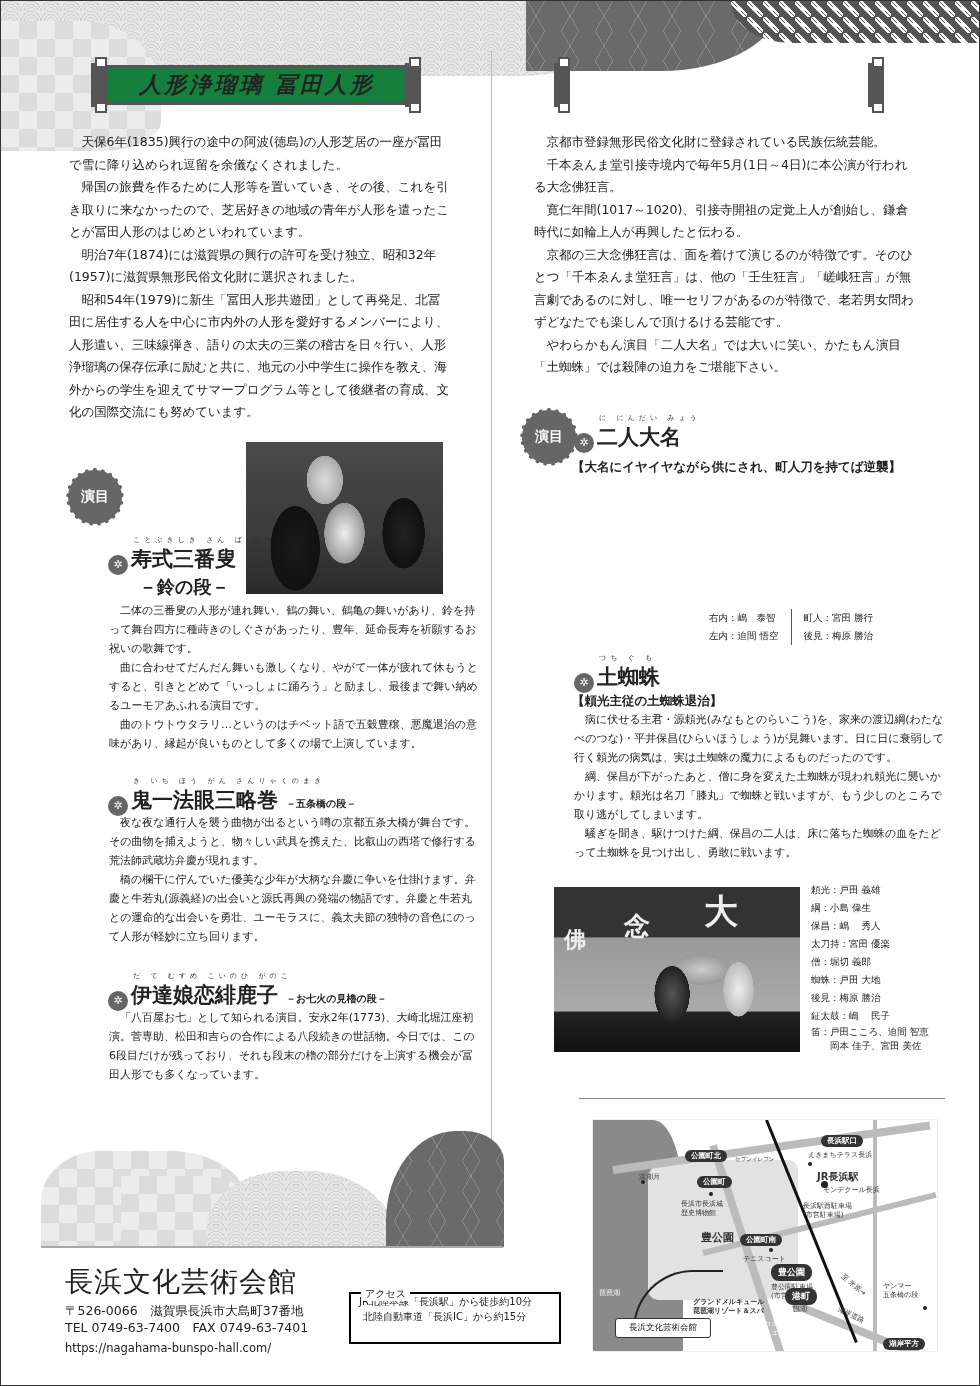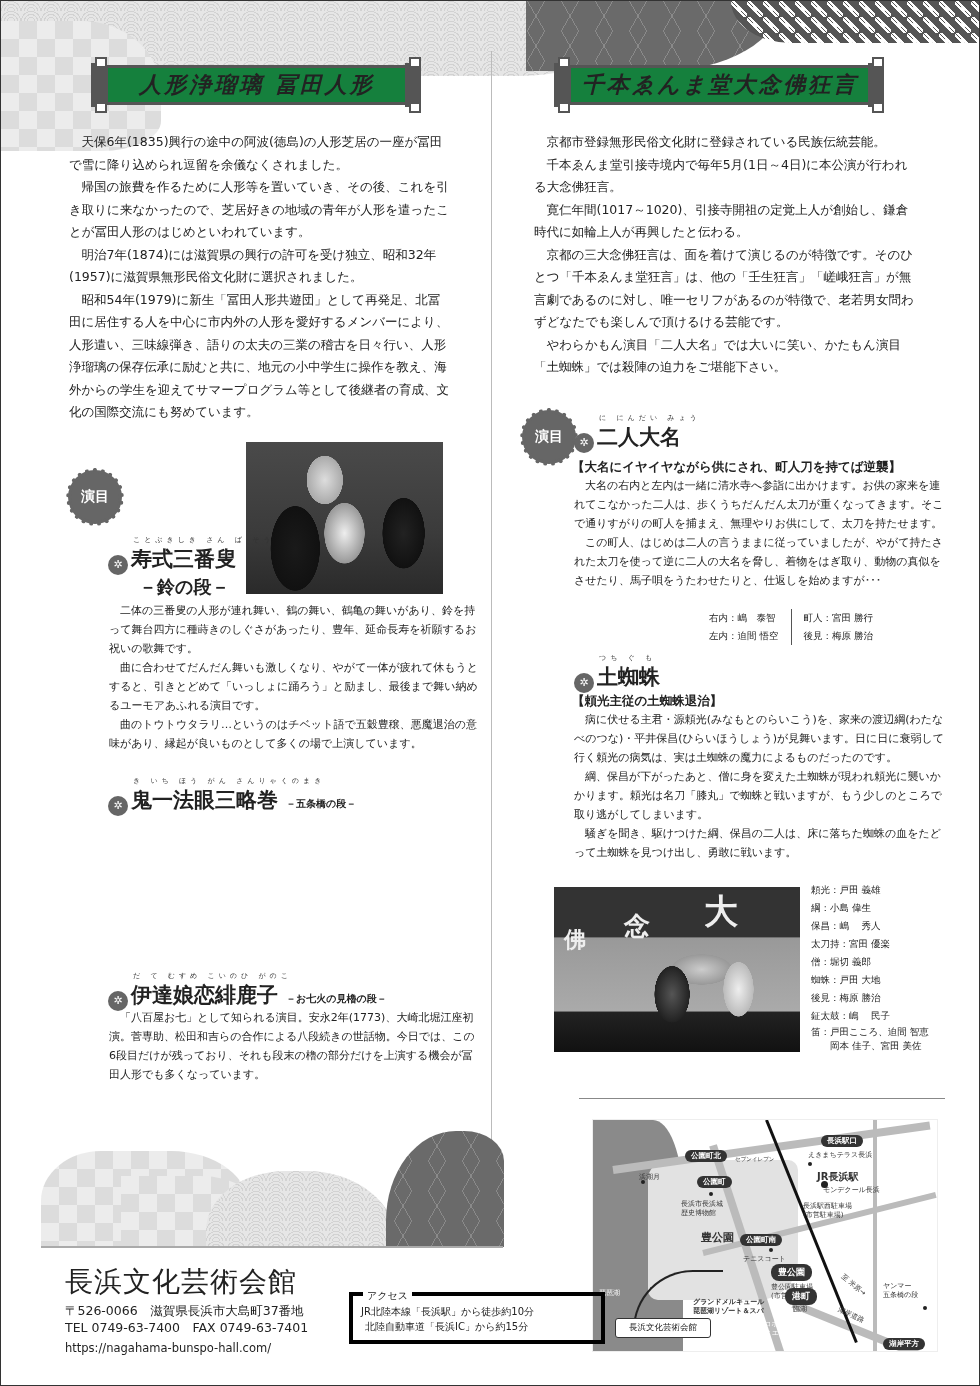--- a/index.html
+++ b/index.html
@@ -117,21 +117,21 @@
   .map .pill.big { font-size: 9px; padding: 2px 7px; }
   .map .dot { position: absolute; width: 4px; height: 4px; background: #222; border-radius: 50%; }
   .map .venue { position: absolute; left: 22px; top: 198px; width: 96px; height: 20px; border: 1px solid #333; background: #fff; border-radius: 3px; font-size: 8.5px; display: flex; align-items: center; justify-content: center; }
   .map .arrow { position: absolute; left: 40px; top: 150px; width: 90px; height: 60px; border: 2px solid #222; border-right: none; border-bottom: none; border-radius: 60px 0 0 0; }
   .map-top-rule { position: absolute; left: 578px; top: 1097px; width: 366px; height: 1px; background: #888; }
 
   
   .venue-name { position: absolute; left: 64px; top: 1262px; font-family: "DejaVu Serif", serif; font-size: 28px; color: #222; letter-spacing: 1px; white-space: nowrap; }
   .address { position: absolute; left: 64px; top: 1301px; font-size: 12.5px; line-height: 17px; color: #222; white-space: nowrap; }
   .url { position: absolute; left: 64px; top: 1340px; font-size: 11.5px; color: #222; white-space: nowrap; }
-  .access { position: absolute; left: 348px; top: 1291px; width: 256px; height: 52px; border: 4px solid #000000; padding: 8px 6px 4px 8px; font-size: 10px; line-height: 15px; color: #222; }
+  .access { position: absolute; left: 348px; top: 1291px; width: 212px; height: 52px; border: 2px solid #000000; padding: 0 6px 4px 8px; font-size: 10px; line-height: 15px; color: #222; }
   .access .legend { position: absolute; left: 10px; top: -8px; background: #fff; padding: 0 4px; font-size: 10px; }
   .access div { white-space: nowrap; }
 </style>
 </head>
 <body>
 
 <div class="page">
 
   <div class="deco seigaiha cloud-tl-wave"></div>
   <div class="deco ichimatsu cloud-tl-check"></div>
@@ -143,23 +143,20 @@
   <div class="scroll" style="left:90px; top:58px; width:330px;">
     <div class="roll" style="left:0;"></div>
     <div class="body">
       <span class="title">人形浄瑠璃 冨田人形</span>
     </div>
     <div class="roll" style="right:0;"></div>
   </div>
 
   <div class="scroll" style="left:553px; top:58px; width:330px;">
     <div class="roll" style="left:0;"></div>
-    <div class="body">
-      <span class="title">千本ゑんま堂大念佛狂言</span>
-    </div>
     <div class="roll" style="right:0;"></div>
   </div>
 
   <div class="para" style="left:68px; top:130px; width:380px;">
     <p>天保6年(1835)興行の途中の阿波(徳島)の人形芝居の一座が冨田で雪に降り込められ逗留を余儀なくされました。</p>
     <p>帰国の旅費を作るために人形等を置いていき、その後、これを引き取りに来なかったので、芝居好きの地域の青年が人形を遣ったことが冨田人形のはじめといわれています。</p>
     <p>明治7年(1874)には滋賀県の興行の許可を受け独立、昭和32年(1957)に滋賀県無形民俗文化財に選択されました。</p>
     <p>昭和54年(1979)に新生「冨田人形共遊団」として再発足、北冨田に居住する人を中心に市内外の人形を愛好するメンバーにより、人形遣い、三味線弾き、語りの太夫の三業の稽古を日々行い、人形浄瑠璃の保存伝承に励むと共に、地元の小中学生に操作を教え、海外からの学生を迎えてサマープログラム等として後継者の育成、文化の国際交流にも努めています。</p>
   </div>
 
@@ -190,20 +187,24 @@
   </div>
 
   <div class="piece" style="left:108px; top:775px;">
     <div class="ruby">き いち ほう がん さんりゃくのまき</div>
     <div class="title-row">
       <span class="flower">✲</span>
       <span class="name">鬼一法眼三略巻</span>
       <span class="sub">－五条橋の段－</span>
     </div>
   </div>
+  <div class="body-text" style="left:108px; top:812px; width:372px;">
+    <p>夜な夜な通行人を襲う曲物が出るという噂の京都五条大橋が舞台です。その曲物を捕えようと、物々しい武具を携えた、比叡山の西塔で修行する荒法師武蔵坊弁慶が現れます。</p>
+    <p>橋の欄干に佇んでいた優美な少年が大柄な弁慶に争いを仕掛けます。弁慶と牛若丸(源義経)の出会いと源氏再興の発端の物語です。弁慶と牛若丸との運命的な出会いを勇壮、ユーモラスに、義太夫節の独特の音色にのって人形が軽妙に立ち回ります。</p>
+  </div>
 
   <div class="piece" style="left:108px; top:970px;">
     <div class="ruby">だ て むすめ こいのひ がのこ</div>
     <div class="title-row">
       <span class="flower">✲</span>
       <span class="name">伊達娘恋緋鹿子</span>
       <span class="sub">－お七火の見櫓の段－</span>
     </div>
   </div>
   <div class="body-text" style="left:108px; top:1007px; width:372px;">
@@ -213,24 +214,20 @@
   <div class="enmoku" style="left:524px; top:412px;">演目</div>
 
   <div class="piece" style="left:574px; top:412px;">
     <div class="ruby">に にんだい みょう</div>
     <div class="title-row">
       <span class="flower">✲</span>
       <span class="name">二人大名</span>
     </div>
   </div>
   <div class="lead" style="left:571px; top:458px;">【大名にイヤイヤながら供にされ、町人刀を持てば逆襲】</div>
-  <div class="body-text" style="left:573px; top:475px; width:372px;">
-    <p>大名の右内と左内は一緒に清水寺へ参詣に出かけます。お供の家来を連れてこなかった二人は、歩くうちだんだん太刀が重くなってきます。そこで通りすがりの町人を捕まえ、無理やりお供にして、太刀を持たせます。</p>
-    <p>この町人、はじめは二人の言うままに従っていましたが、やがて持たされた太刀を使って逆に二人の大名を脅し、着物をはぎ取り、動物の真似をさせたり、馬子唄をうたわせたりと、仕返しを始めますが･･･</p>
-  </div>
   <div class="cast-grid" style="left:696px; top:608px;">
     <div class="col">
       <div>右内：嶋　泰智</div>
       <div>左内：迫間 悟空</div>
     </div>
     <div class="col">
       <div>町人：宮田 勝行</div>
       <div>後見：梅原 勝治</div>
     </div>
   </div>

